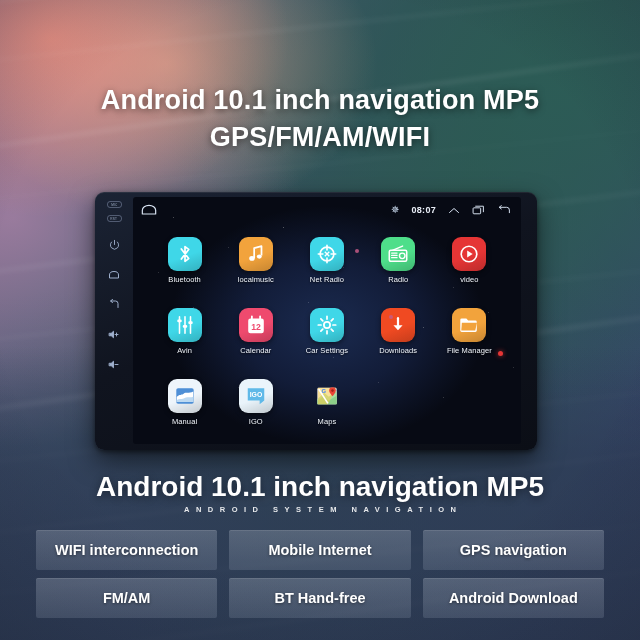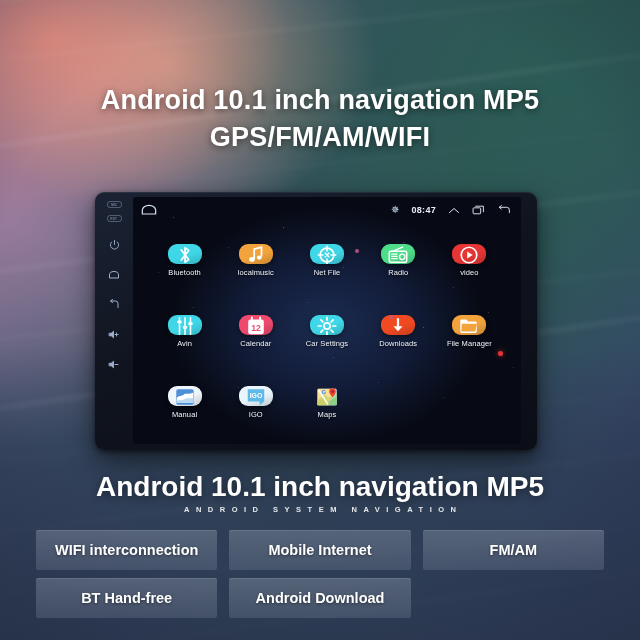--- a/index.html
+++ b/index.html
@@ -87,22 +87,22 @@
   .bt-glyph { color:#cfe0f5; font-size:10px; line-height:1; }
 
   
   .grid {
     position:absolute; left:0; right:0; top:26px; bottom:4px;
     display:grid; grid-template-columns:repeat(5,1fr); grid-template-rows:repeat(3,1fr);
     padding:2px 16px 2px 16px;
   }
   .app { display:flex; flex-direction:column; align-items:center; justify-content:center; gap:4px; }
   .app-ico {
-    width:34px; height:20px; border-radius:9px;
-    display:flex; align-items:flex-start; justify-content:center;
+    width:34px; height:34px; border-radius:9px;
+    display:flex; align-items:center; justify-content:center;
     box-shadow:0 2px 5px rgba(0,0,0,.45);
     position:relative; overflow:hidden;
   }
   .app-lbl { color:#f1f5fb; font-size:7.5px; letter-spacing:.1px; text-shadow:0 1px 2px rgba(0,0,0,.8); white-space:nowrap; }
   .dot-red { position:absolute; width:5px; height:5px; border-radius:50%; background:#e53535; box-shadow:0 0 5px rgba(229,53,53,.8); }
   .dot-pink { position:absolute; width:4px; height:4px; border-radius:50%; background:#c55a86; opacity:.85; }
 
   
   .btitle {
     position:absolute; left:0; right:0; top:470px; text-align:center;
@@ -220,21 +220,21 @@
       </div>
 
     <div class="statusbar">
       <div style="display:flex;align-items:center;">
         <svg width="16" height="12" viewBox="0 0 24 18" fill="none" stroke="#d8e3f2" stroke-width="1.8" stroke-linejoin="round">
           <path d="M2 15V9.5A10 7.5 0 0 1 22 9.5V15z"></path>
         </svg>
       </div>
       <div class="sb-right">
         <span class="bt-glyph">✵</span>
-        <span class="sb-time">08:47</span>
+        <span class="sb-time">08:07</span>
         <span style="display:flex;">
           <svg width="12" height="9" viewBox="0 0 24 16" fill="none" stroke="#d8e3f2" stroke-width="2" stroke-linecap="round" stroke-linejoin="round">
             <path d="M3 12 12 4l9 8"></path>
           </svg>
         </span>
         <span style="display:flex;">
           <svg width="13" height="10" viewBox="0 0 24 18" fill="none" stroke="#d8e3f2" stroke-width="1.8" stroke-linejoin="round">
             <rect x="2" y="5" width="14" height="11" rx="1.5"></rect>
               <path d="M6 2h15v11"></path>
           </svg>
@@ -268,21 +268,21 @@
           <div class="app-lbl">localmusic</div>
         </div>
         <div class="app">
           <div class="app-ico" style="background: linear-gradient(160deg, rgb(63, 215, 232) 0%, rgb(63, 215, 232) 55%, rgba(0, 0, 0, 0.18) 100%) rgb(63, 215, 232);">
             <svg width="22" height="22" viewBox="0 0 24 24">
               <circle cx="12" cy="12" r="7.5" fill="none" stroke="#fff" stroke-width="1.8"></circle>
               <path d="M12 2.5v5M12 16.5v5M2.5 12h5M16.5 12h5" stroke="#fff" stroke-width="1.8" stroke-linecap="round"></path>
               <path d="M9.6 14.4 14.5 9.5M9.6 9.6l4.9 4.9" stroke="#fff" stroke-width="1.5"></path>
             </svg>
           </div>
-          <div class="app-lbl">Net File</div>
+          <div class="app-lbl">Net Radio</div>
         </div>
         <div class="app">
           <div class="app-ico" style="background: linear-gradient(160deg, rgb(78, 222, 138) 0%, rgb(78, 222, 138) 55%, rgba(0, 0, 0, 0.18) 100%) rgb(78, 222, 138);">
             <svg width="22" height="22" viewBox="0 0 24 24">
               <rect x="2.5" y="8" width="19" height="12" rx="1.6" fill="none" stroke="#fff" stroke-width="1.7"></rect>
               <path d="M6 8 17 3.4" stroke="#fff" stroke-width="1.6" stroke-linecap="round"></path>
               <circle cx="16.6" cy="14" r="3" fill="none" stroke="#fff" stroke-width="1.5"></circle>
               <path d="M5 11h6M5 13.5h6M5 16h6" stroke="#fff" stroke-width="1.3" stroke-linecap="round"></path>
             </svg>
           </div>
@@ -390,20 +390,23 @@
 <div class="btitle">Android 10.1 inch navigation MP5</div>
 <div class="bsub">ANDROID SYSTEM NAVIGATION</div>
 <div class="features" id="features">
     <div class="feat">
       <span>WIFI interconnection</span>
     </div>
     <div class="feat">
       <span>Mobile Internet</span>
     </div>
     <div class="feat">
+      <span>GPS navigation</span>
+    </div>
+    <div class="feat">
       <span>FM/AM</span>
     </div>
     <div class="feat">
       <span>BT Hand-free</span>
     </div>
     <div class="feat">
       <span>Android Download</span>
     </div>
   </div>
 

